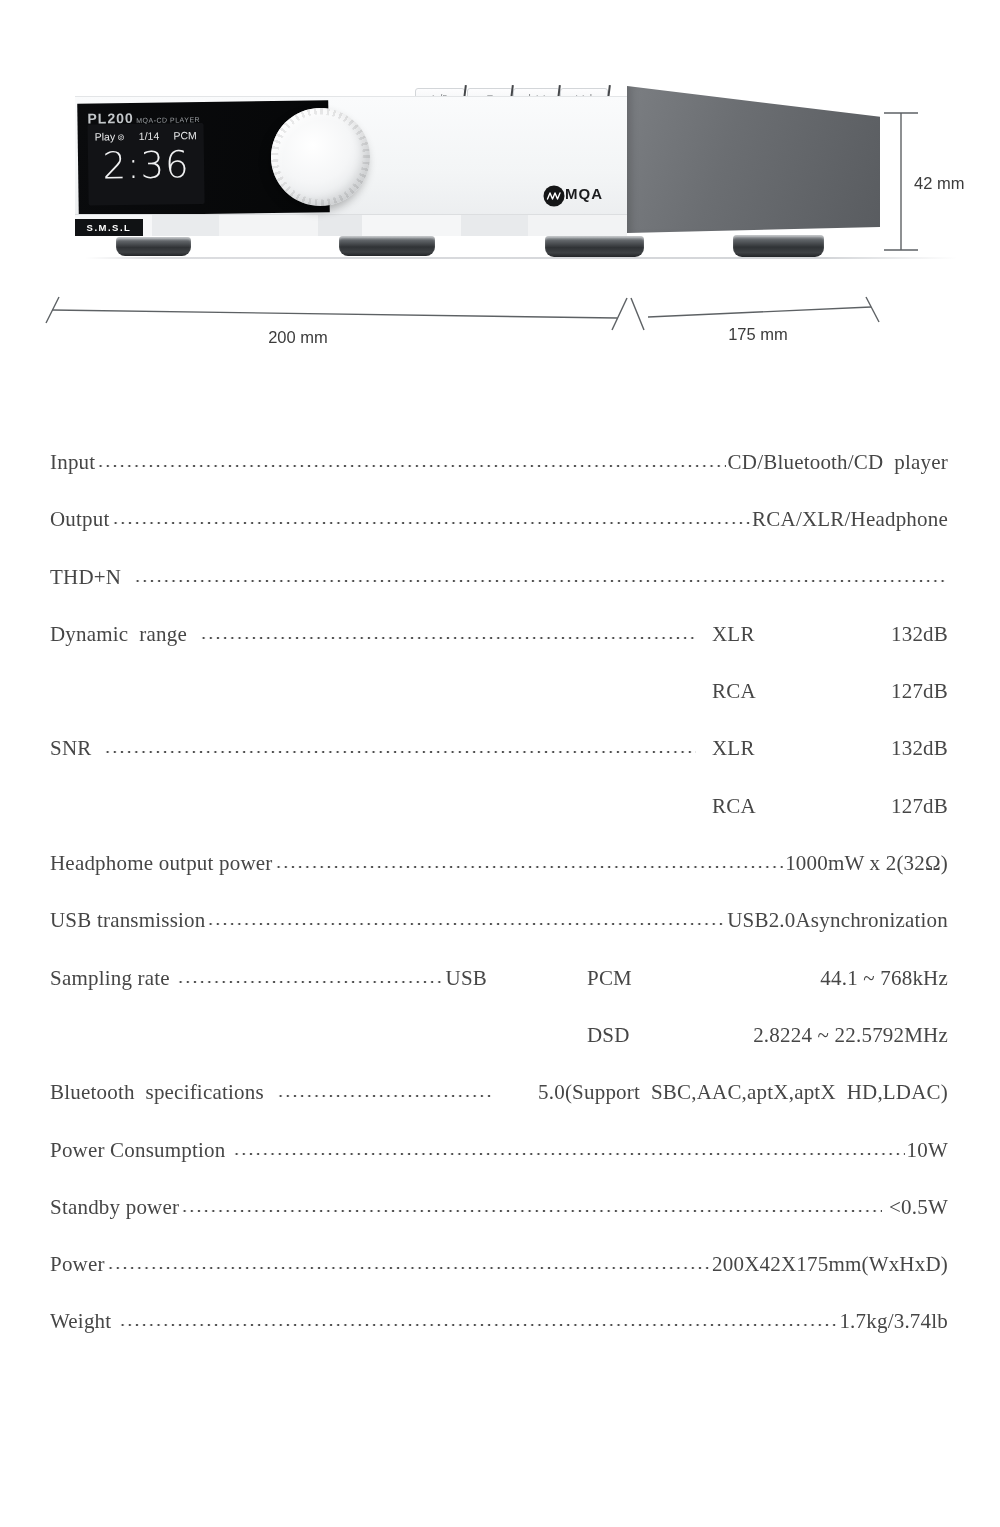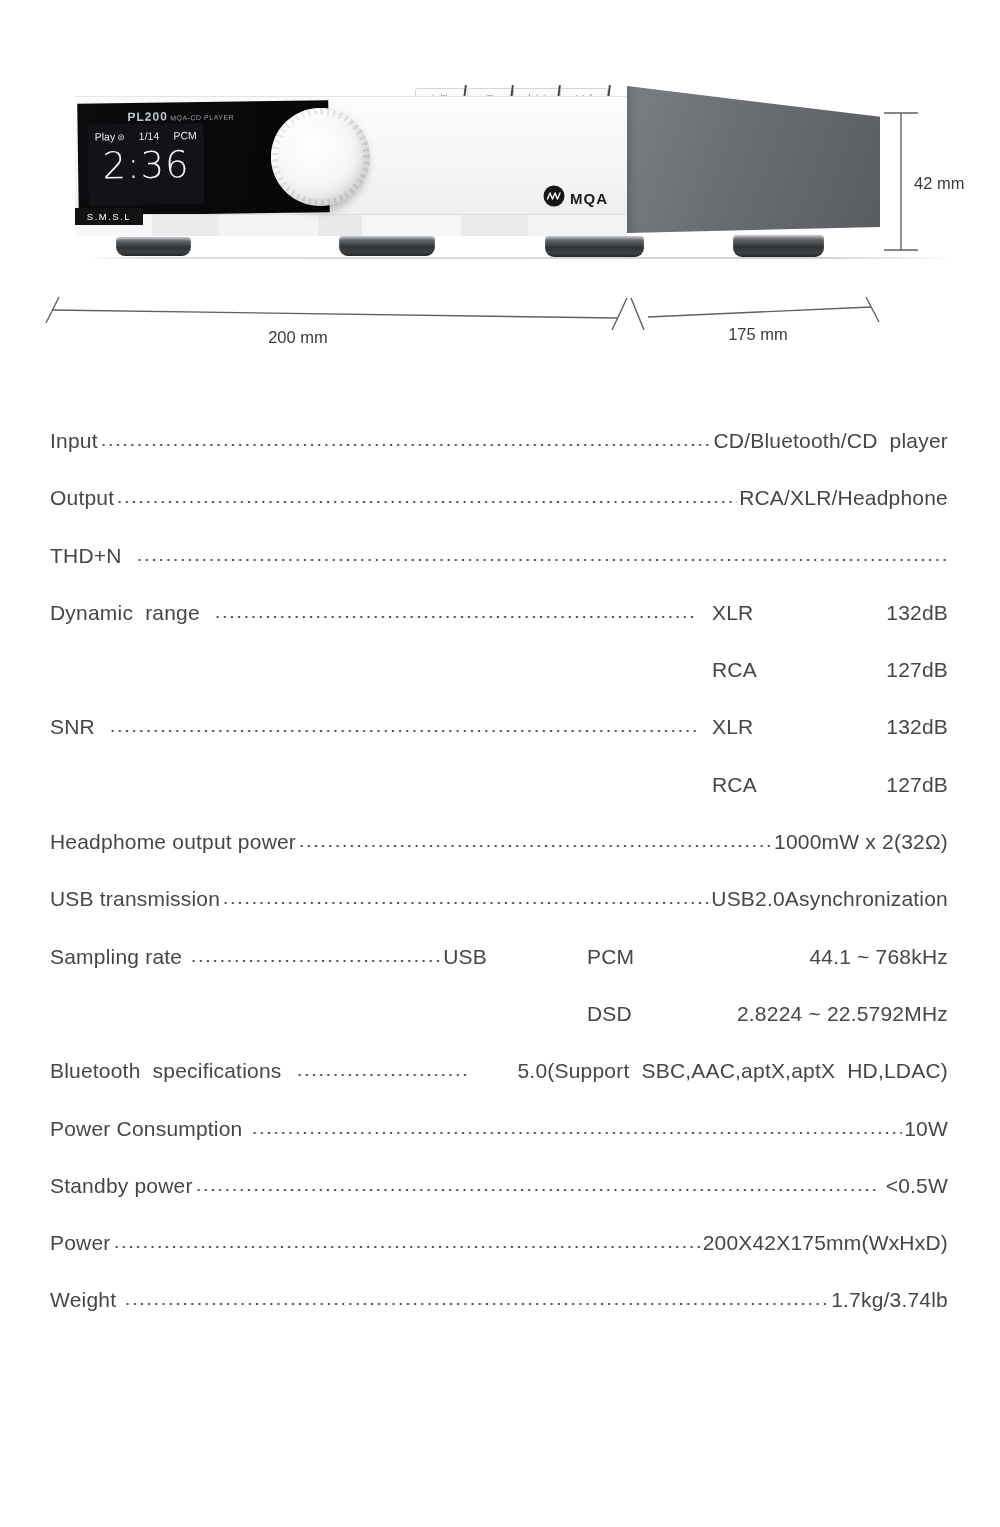--- a/index.html
+++ b/index.html
@@ -6,59 +6,59 @@
   .page{position:relative;width:1000px;height:1527px;background:#fff;overflow:hidden;
         font-family:"Liberation Sans",sans-serif;color:#454545;}
   
   .hero{position:absolute;left:0;top:0;width:1000px;height:410px;}
   .face{position:absolute;left:75px;top:96px;width:552px;height:138px;
         background:linear-gradient(180deg,#fafbfc 0%,#f3f5f6 55%,#e9ebed 100%);
         border-top:1px solid #e3e5e7;}
   .display{position:absolute;left:3px;top:5px;width:251px;height:112px;
         background:linear-gradient(100deg,#0a0b0d,#060708);transform:rotate(-0.8deg);}
   .panel-logo{position:absolute;left:10px;top:7px;font-size:7px;letter-spacing:.5px;color:#9ca0a4;white-space:pre;}
-  .panel-logo b{font-size:12px;color:#c3c7ca;letter-spacing:1px;margin-left:40px;}
+  .panel-logo b{font-size:14px;color:#c3c7ca;letter-spacing:1px;}
   .screen{position:absolute;left:10px;top:21px;width:116px;height:81px;background:#121316;border-radius:2px;}
   .srow{display:flex;justify-content:space-between;align-items:center;padding:6px 7px 0 7px;
         color:#e9eaeb;font-size:10.5px;white-space:pre;}
   .disc{font-size:9px;color:#d8d9da;margin-left:2px;}
   .time{margin-top:2px;text-align:center;font-size:37px;font-weight:300;letter-spacing:1px;color:#f1f2f3;
         font-family:"DejaVu Sans",sans-serif;}
   .knob{position:absolute;left:196px;top:11px;width:99px;height:98px;border-radius:50%;
         background:radial-gradient(circle at 42% 38%,#ffffff 0%,#f5f6f7 45%,#e6e8ea 72%,#ced1d4 100%);
         box-shadow:-3px 5px 10px rgba(0,0,0,.28), inset -7px -5px 10px rgba(0,0,0,.10), inset 5px 6px 10px rgba(255,255,255,.9);}
   .knob::after{content:"";position:absolute;inset:0;border-radius:50%;
         background:repeating-conic-gradient(rgba(0,0,0,.14) 0deg 3deg,rgba(255,255,255,0) 3deg 8deg);
         -webkit-mask:radial-gradient(circle,transparent 60%,#000 62%);
         mask:radial-gradient(circle,transparent 60%,#000 62%);opacity:.6;}
-  .mqa{position:absolute;left:468px;top:88px;display:flex;align-items:flex-end;gap:5px;}
+  .mqa{position:absolute;left:468px;top:88px;display:flex;align-items:flex-start;}
   .mqa-text{font-size:15px;font-weight:700;letter-spacing:1px;color:#1b1c1e;}
   .strip{position:absolute;left:0;top:117px;width:552px;height:21px;border-top:1px solid #dcdee0;
         background:linear-gradient(90deg,#f6f7f8 0 14%,#e9ebed 14% 26%,#f3f4f5 26% 44%,#e7e9eb 44% 52%,#f5f6f7 52% 70%,#e8eaec 70% 82%,#f2f3f4 82% 100%);}
-  .smsl{position:absolute;left:0px;top:111px;width:68px;height:17px;background:#101214;color:#fff;
-        display:flex;align-items:center;justify-content:center;font-size:9.5px;font-weight:400;letter-spacing:1.5px;}
+  .smsl{position:absolute;left:0px;top:122px;width:68px;height:17px;background:#101214;color:#fff;
+        display:flex;align-items:center;justify-content:center;font-size:9.5px;font-weight:700;letter-spacing:1.5px;}
   .side{position:absolute;left:627px;top:86px;width:253px;height:147px;
         clip-path:polygon(0 0,100% 21%,100% 96%,0 100%);
         background:linear-gradient(110deg,#7b7e82 0%,#6b6e72 40%,#595c60 100%);
         box-shadow:inset 8px 0 10px -5px rgba(0,0,0,.2);}
   .tbtn{position:absolute;top:88px;height:17px;border:1px solid #d3d6d9;border-radius:3px;
         background:linear-gradient(#fdfdfe,#f0f2f3);display:flex;align-items:center;justify-content:center;
         color:#6e7174;font-size:9px;white-space:pre;
         box-shadow:0 4px 0 -1px rgba(213,216,219,.95),0 5px 1px -1px rgba(190,194,198,.7);}
   .tick{position:absolute;top:85px;width:2px;height:14px;background:#45474a;transform:rotate(7deg);}
   .foot{position:absolute;border-radius:4px 4px 9px 9px;
         background:linear-gradient(180deg,#a8acb0 0%,#606468 22%,#303336 55%,#3e4144 80%,#232528 100%);
         box-shadow:inset 0 2px 2px rgba(255,255,255,.35);}
   .ground{position:absolute;left:85px;top:257px;width:872px;height:2px;
         background:linear-gradient(90deg,transparent,#dcdde0 8%,#d3d5d8 85%,transparent);}
   .dims{position:absolute;left:0;top:0;pointer-events:none;}
   .dims path{stroke:#5d6164;stroke-width:1.4;fill:none;}
   .dims text{fill:#3c3c3c;font-size:16.5px;font-family:"Liberation Sans",sans-serif;}
   
-  .specs{position:absolute;left:50px;top:416px;width:898px;}
+  .specs{position:absolute;left:50px;top:437px;width:898px;font-family:Liberation Serif, serif;}
   .row{display:flex;align-items:baseline;height:57.3px;box-sizing:border-box;padding-top:13px;
        font-size:21px;letter-spacing:.2px;color:#464646;}
   .row span{white-space:pre;}
   .leader{flex:1 1 20px;min-width:12px;height:12px;margin:0 2px;
        background-image:radial-gradient(circle,#4f4f4f 1.1px,transparent 1.5px);
        background-size:7.2px 4px;background-repeat:repeat-x;background-position:left bottom 1px;}
   .leader.gap{margin-right:46px;}
   .spacer{flex:1 1 auto;}
   .tail{flex:0 0 250px;display:flex;justify-content:space-between;padding-left:14px;box-sizing:border-box;}
   .usb{flex:0 0 auto;}

